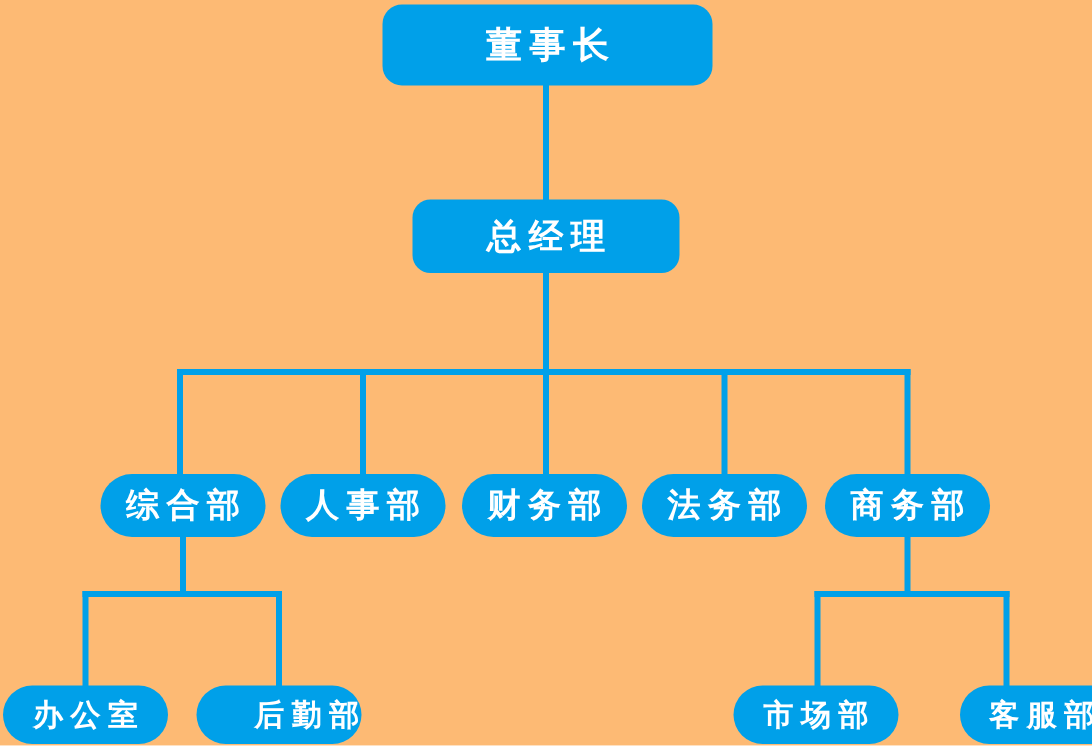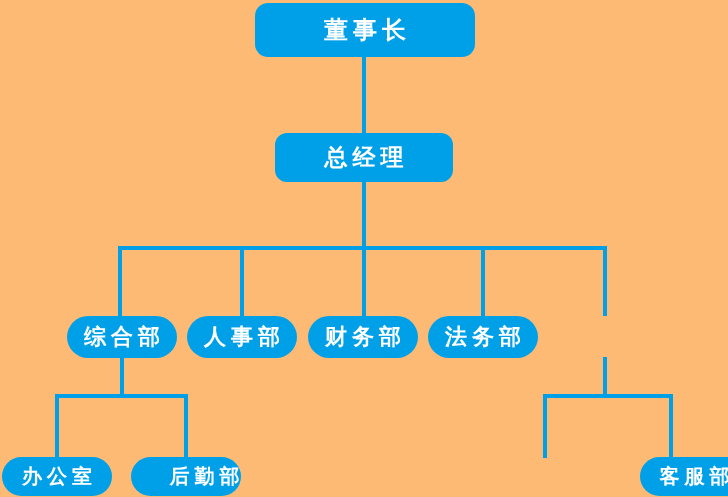--- a/index.html
+++ b/index.html
@@ -104,24 +104,30 @@
   </div>
   <div class="node lv3 n-hr">
     <span>人事部</span>
   </div>
   <div class="node lv3 n-finance">
     <span>财务部</span>
   </div>
   <div class="node lv3 n-legal">
     <span>法务部</span>
   </div>
+  <div class="node lv3 n-business">
+    <span>商务部</span>
+  </div>
 
   <div class="node lv4 n-office">
     <span>办公室</span>
   </div>
   <div class="node lv4 n-logistics">
     <span>后勤部</span>
+  </div>
+  <div class="node lv4 n-marketing">
+    <span>市场部</span>
   </div>
   <div class="node lv4 n-customer-service">
     <span>客服部</span>
   </div>
 
 </div>
 
 </body></html>

